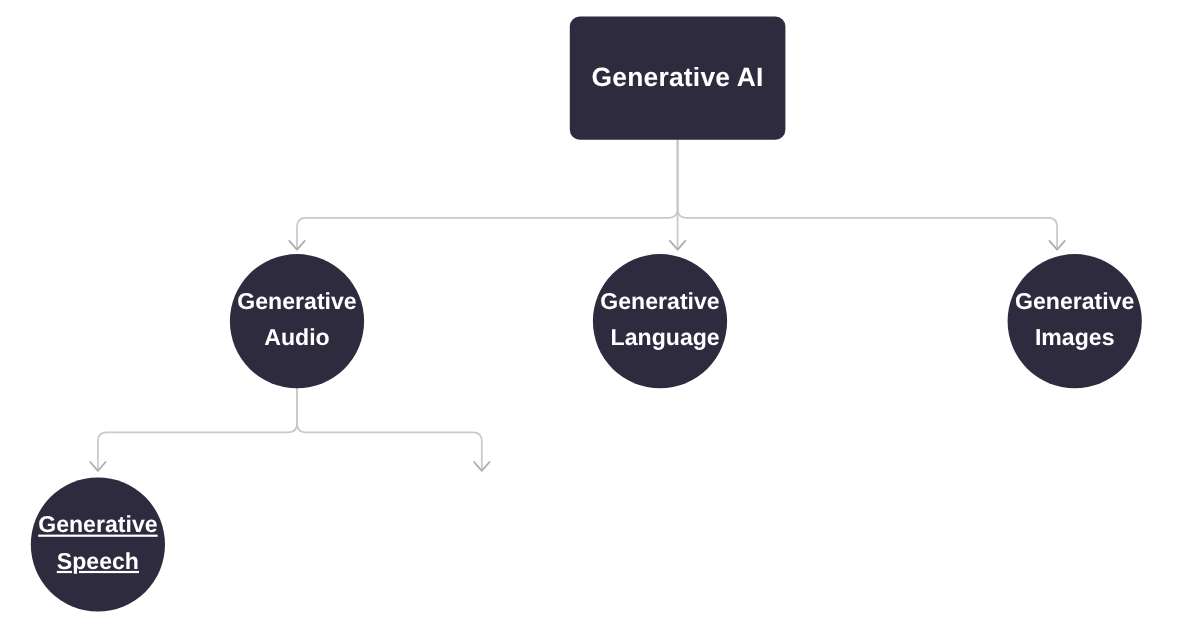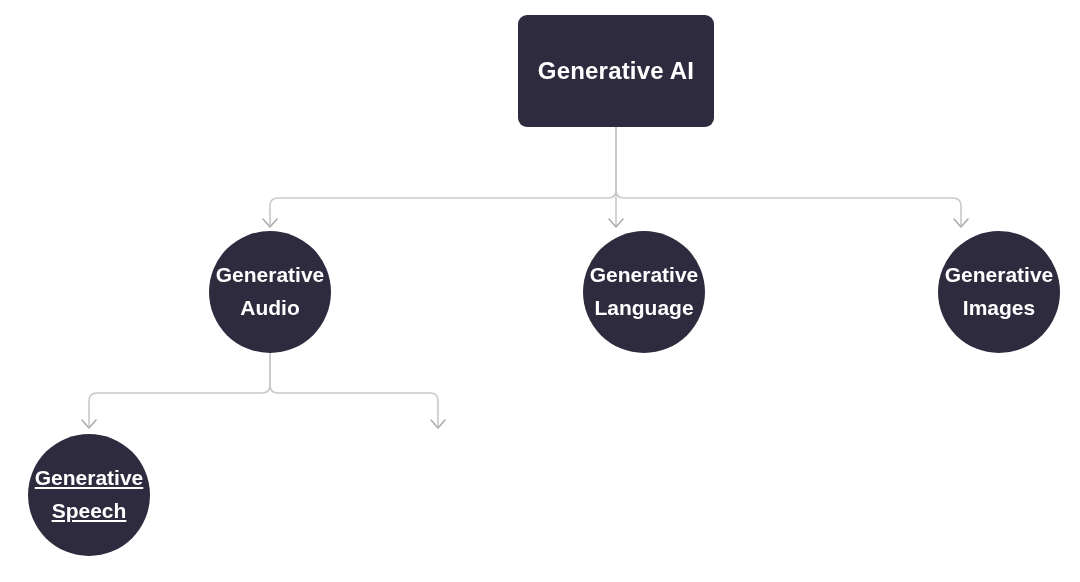--- a/index.html
+++ b/index.html
@@ -55,22 +55,22 @@
     letter-spacing:0.2px;
   }
   .node-circle{
     width:122px;height:122px;
     border-radius:50%;
     font-size:21px;
     line-height:1.55;
     padding:10px;
   }
   .node-audio{left:209px;top:231px;}
-  .node-language{left:583px;top:231px;}
-  .node-images{left:938px;top:231px;justify-content:center;}
+  .node-language{left:539px;top:231px;text-align:right;}
+  .node-images{left:916px;top:231px;justify-content:center;}
   .node-speech{left:28px;top:434px;text-decoration:underline;}
   .node-music{left:377px;top:434px;}
 </style>
 </head>
 <body>
 
 <div class="canvas">
 
   <svg class="edges" viewBox="0 0 1080 582" xmlns="http://www.w3.org/2000/svg" aria-hidden="true">
 

